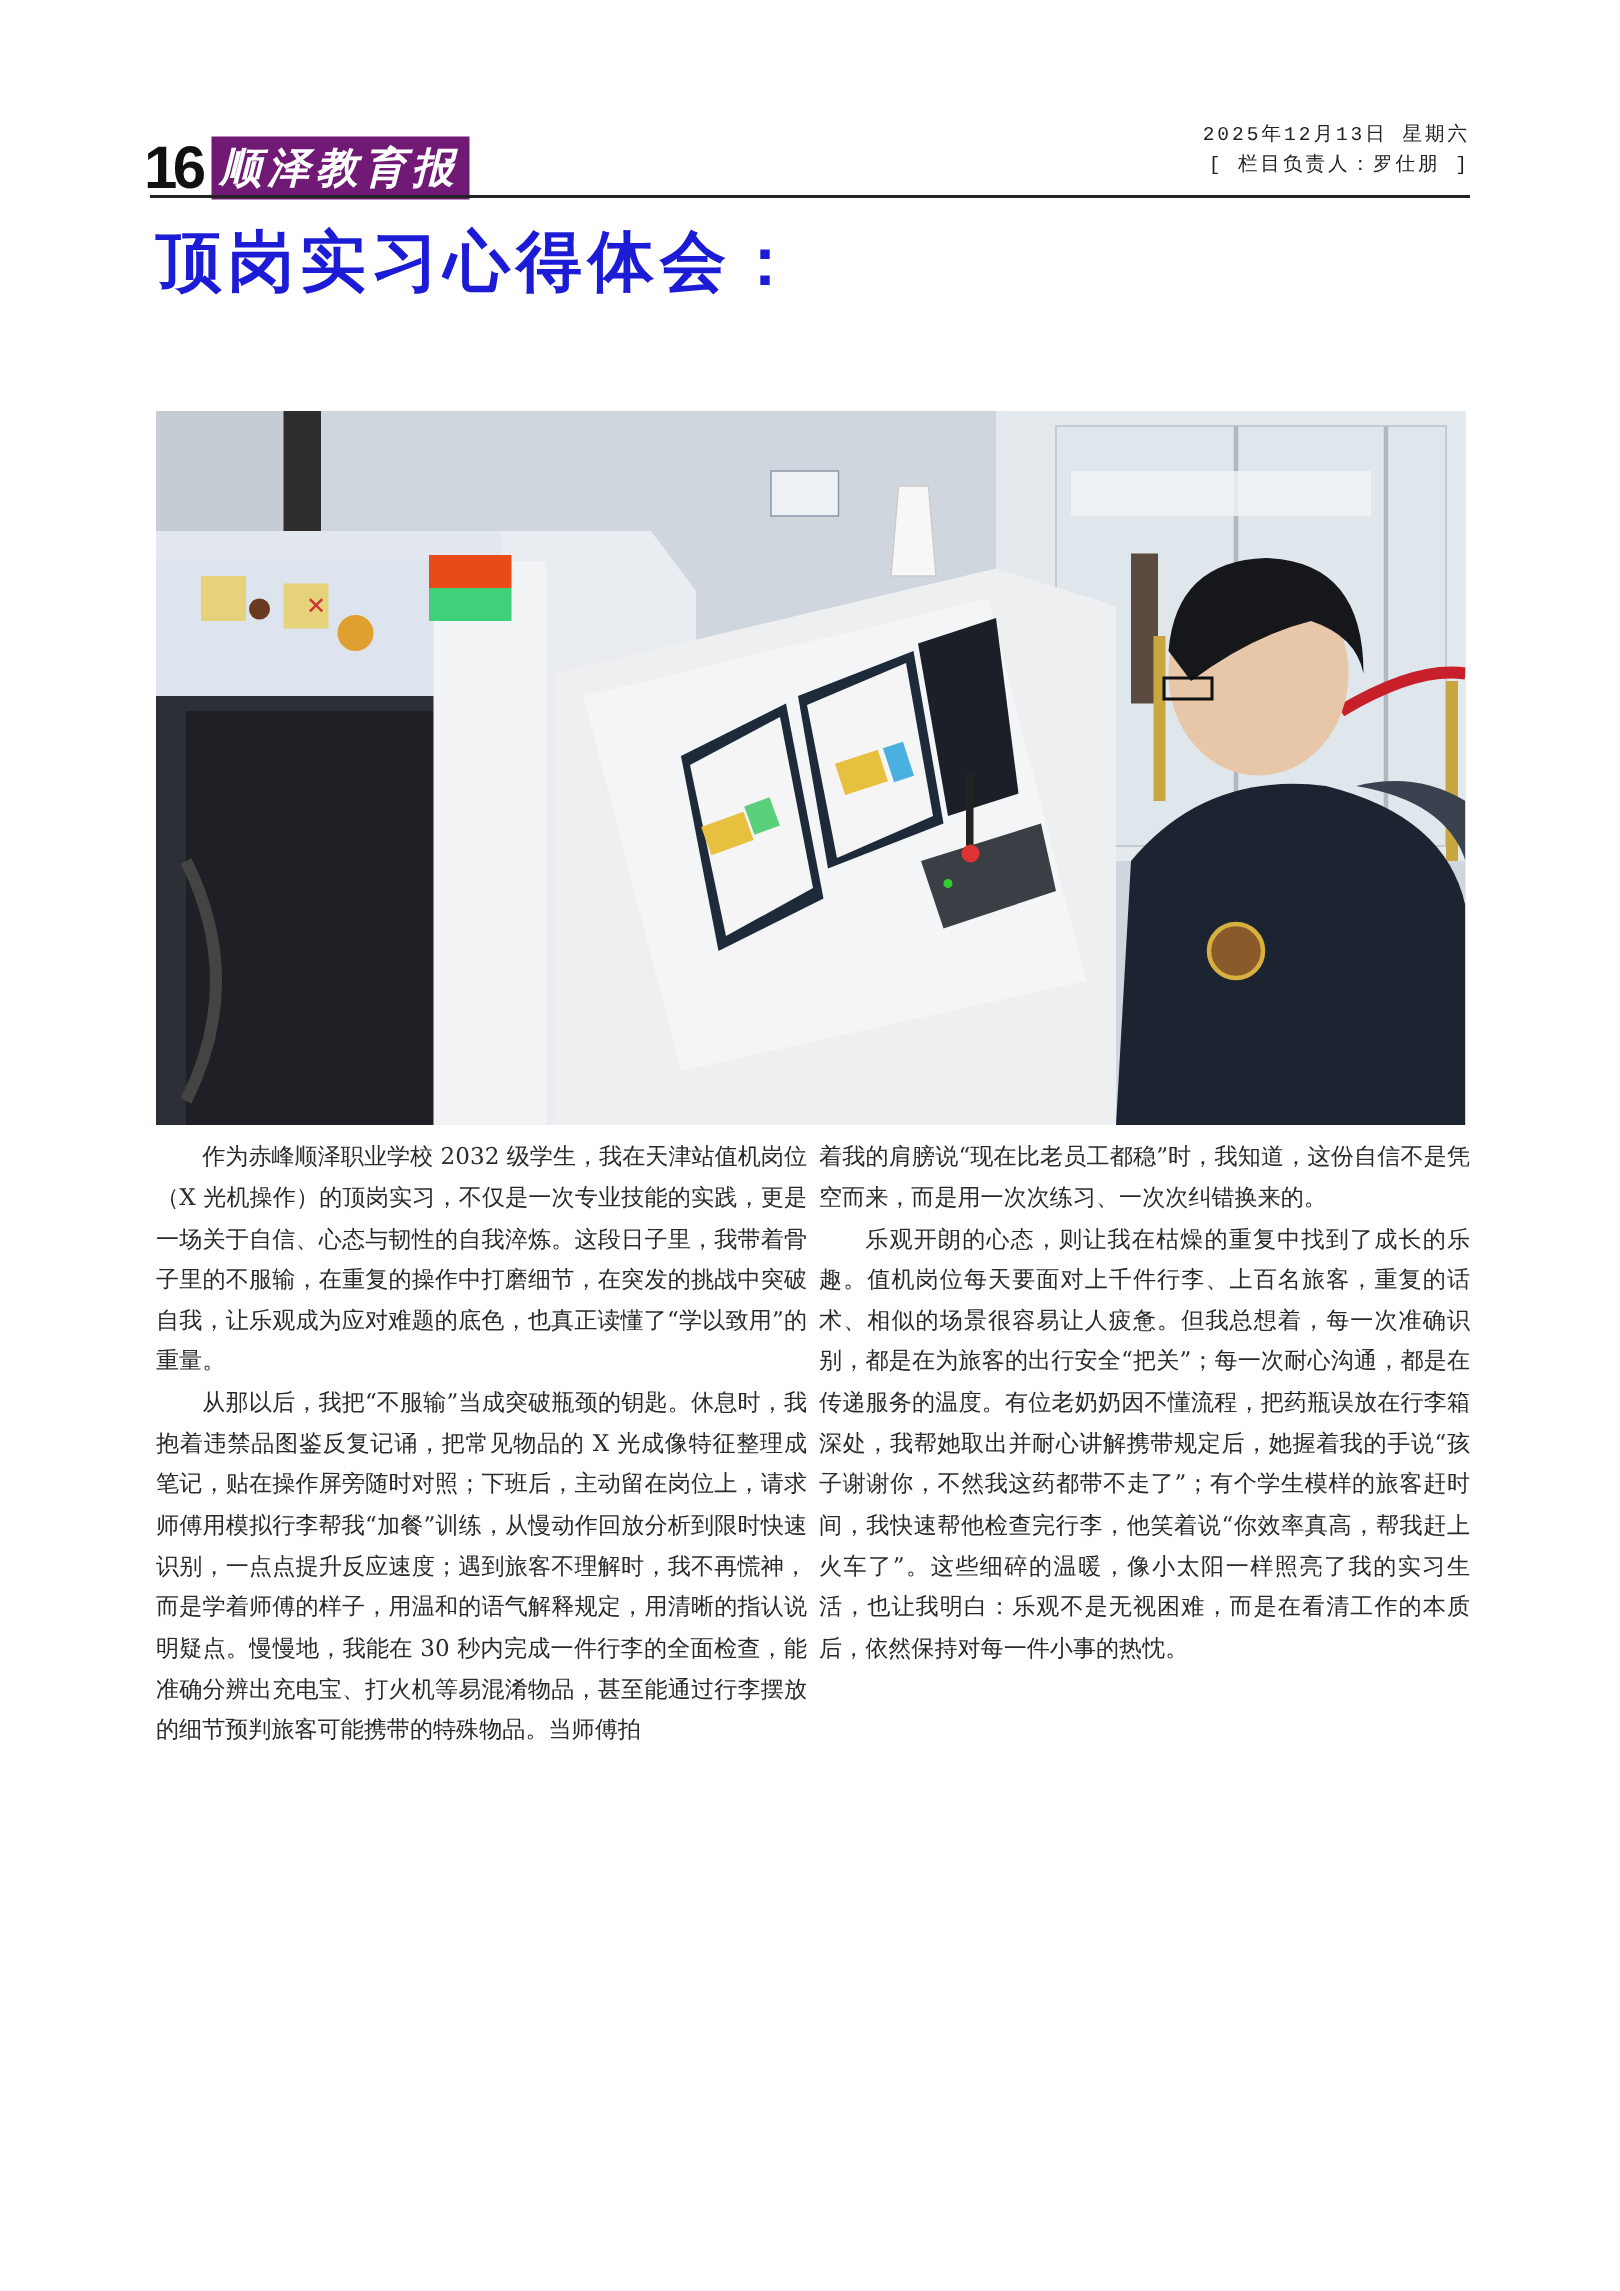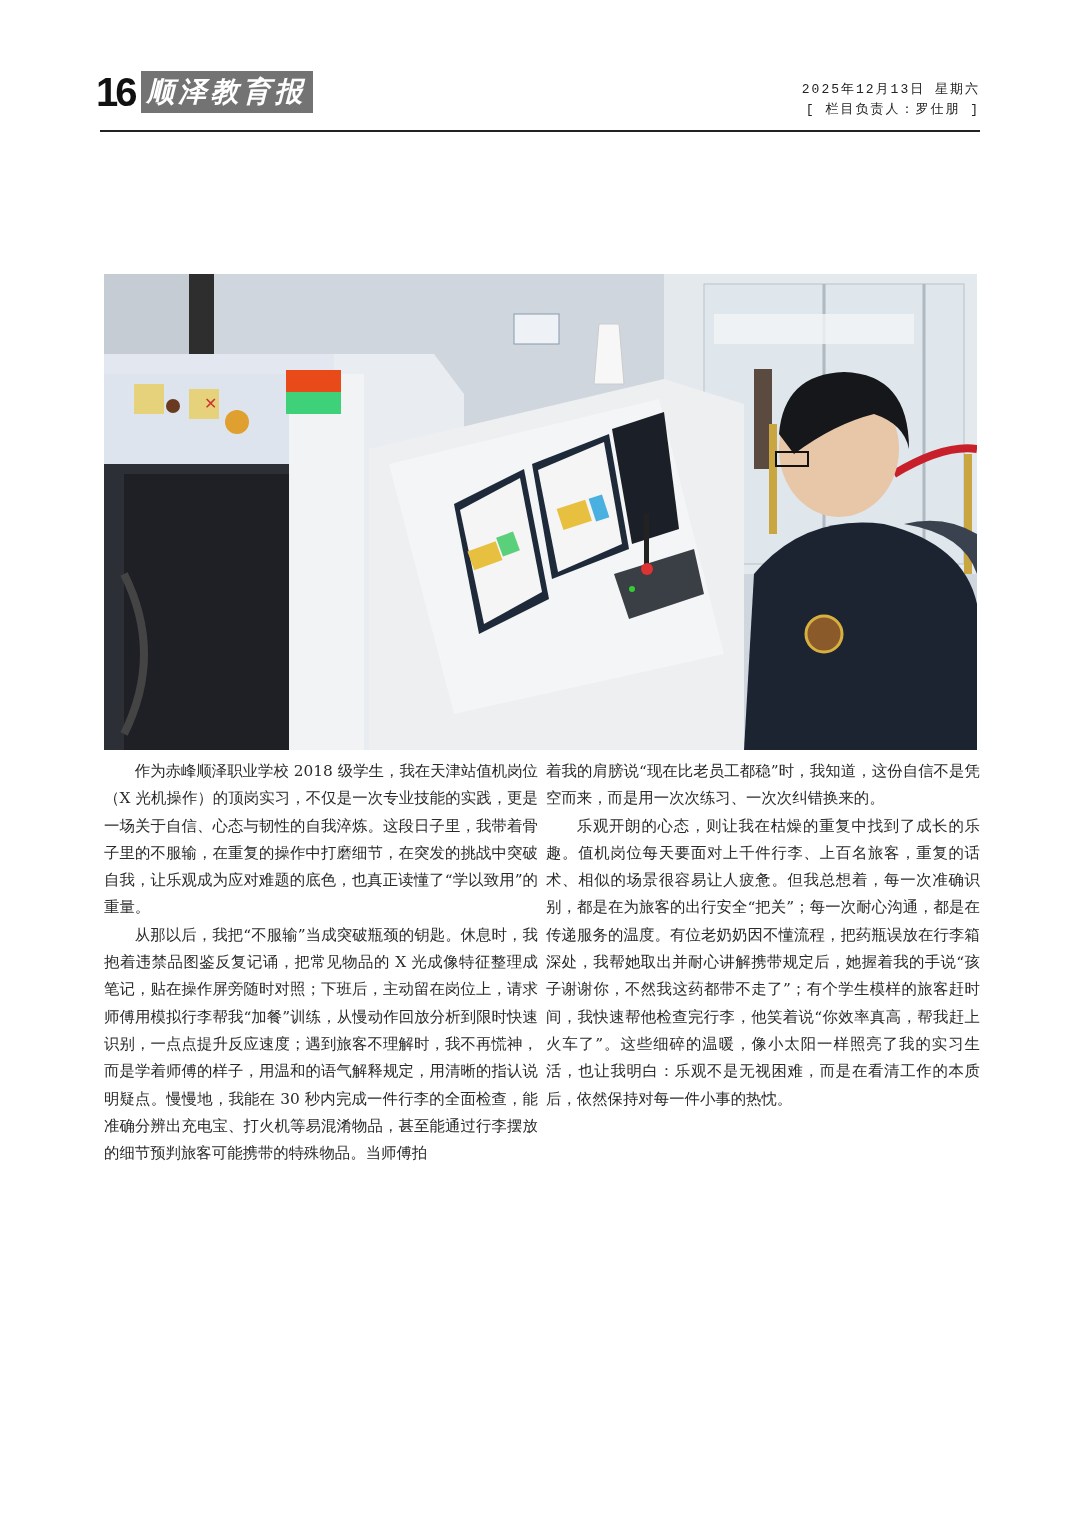--- a/index.html
+++ b/index.html
@@ -1,19 +1,19 @@
 <!DOCTYPE html>
 <html><head>
 <meta charset="utf-8">
 <style>
   html, body { margin:0; padding:0; background:#ffffff; }
   body { width:1080px; height:1527px; position:relative; overflow:hidden; font-family:"DejaVu Serif","Liberation Serif",serif; color:#1a1a1a; }
-  .masthead { position:absolute; left:96px; top:70px; height:44px; display:flex; align-items:center; }
+  .masthead { position:absolute; left:96px; top:90px; height:44px; display:flex; align-items:center; }
   .page-num { font-family:"Liberation Sans","DejaVu Sans",sans-serif; font-weight:bold; font-size:40px; letter-spacing:-3px; color:#111; line-height:1; margin-right:6px; }
-  .paper-name { background:#737373; color:#fff; font-family:"DejaVu Serif",serif; font-weight:bold; font-size:28px; padding:0 6px; height:42px; line-height:42px; letter-spacing:4px; font-style:italic; }
+  .paper-name { background:#701a75; color:#fff; font-family:"DejaVu Serif",serif; font-weight:bold; font-size:28px; padding:0 6px; height:42px; line-height:42px; letter-spacing:4px; font-style:italic; }
   .section-name { font-family:"DejaVu Sans",sans-serif; font-weight:bold; font-size:29px; letter-spacing:6px; margin-left:14px; color:#111; }
   .dateline { position:absolute; right:100px; top:80px; text-align:right; font-family:Liberation Mono, monospace; font-size:13px; letter-spacing:2px; color:#222; line-height:20px; }
   .rule { position:absolute; left:100px; right:100px; top:130px; height:2px; background:#222; }
   .headline { position:absolute; left:104px; top:146px; font-family:"DejaVu Sans",sans-serif; font-weight:bold; color:#1c1cd6; font-size:44px; line-height:58px; letter-spacing:4px; }
   .photo { position:absolute; left:104px; top:274px; width:873px; height:476px; overflow:hidden; background:#d8dde3; }
   .photo svg { display:block; }
   .col { position:absolute; top:758px; width:434px; font-size:15.4px; line-height:27.3px; text-align:justify; text-justify:inter-ideograph; color:#2a2a2a; }
   .col.left { left:104px; }
   .col.right { left:546px; }
   .col p { margin:0; text-indent:2em; }
@@ -26,20 +26,21 @@
   <span class="page-num">16</span>
   <span class="paper-name">顺泽教育报</span>
 </div>
 <div class="dateline">
   <div>2025年12月13日  星期六</div>
   <div>[ 栏目负责人：罗仕朋 ]</div>
 </div>
 <div class="rule"></div>
 
 <div class="headline">
+  <div>顶岗实习心得体会：</div>
 </div>
 
 <div class="photo">
   <svg width="873" height="476" viewBox="0 0 873 476" xmlns="http://www.w3.org/2000/svg">
 
     <rect x="0" y="0" width="873" height="476" fill="#cfd6de"></rect>
     <rect x="560" y="0" width="313" height="300" fill="#e4e9ee"></rect>
     <rect x="600" y="10" width="260" height="280" fill="#dfe6ec" stroke="#b9c2cb"></rect>
     <line x1="720" y1="10" x2="720" y2="290" stroke="#b0b8c0" stroke-width="3"></line>
     <line x1="820" y1="10" x2="820" y2="290" stroke="#b0b8c0" stroke-width="3"></line>
@@ -94,20 +95,20 @@
     <path d="M640 476 L650 300 Q700 240 780 250 Q860 270 873 330 L873 476 Z" fill="#1c2432"></path>
     <ellipse cx="735" cy="175" rx="60" ry="68" fill="#e8c6a8"></ellipse>
     <path d="M675 160 Q680 100 740 98 Q805 100 805 175 Q800 150 770 140 Q730 150 690 180 Z" fill="#15171b"></path>
     <rect x="672" y="178" width="32" height="14" fill="none" stroke="#111" stroke-width="2"></rect>
     <circle cx="720" cy="360" r="18" fill="#8a5a2a" stroke="#d8b040" stroke-width="3"></circle>
     <path d="M800 250 Q860 260 873 300 L873 260 Q840 240 800 250 Z" fill="#3a4250"></path>
   </svg>
 </div>
 
 <div class="col left">
-  <p>作为赤峰顺泽职业学校 2018 级学生，我在天津站值机岗位（X 光机操作）的顶岗实习，不仅是一次专业技能的实践，更是一场关于自信、心态与韧性的自我淬炼。这段日子里，我带着骨子里的不服输，在重复的操作中打磨细节，在突发的挑战中突破自我，让乐观成为应对难题的底色，也真正读懂了“学以致用”的重量。</p>
+  <p>作为赤峰顺泽职业学校 2032 级学生，我在天津站值机岗位（X 光机操作）的顶岗实习，不仅是一次专业技能的实践，更是一场关于自信、心态与韧性的自我淬炼。这段日子里，我带着骨子里的不服输，在重复的操作中打磨细节，在突发的挑战中突破自我，让乐观成为应对难题的底色，也真正读懂了“学以致用”的重量。</p>
   <p>从那以后，我把“不服输”当成突破瓶颈的钥匙。休息时，我抱着违禁品图鉴反复记诵，把常见物品的 X 光成像特征整理成笔记，贴在操作屏旁随时对照；下班后，主动留在岗位上，请求师傅用模拟行李帮我“加餐”训练，从慢动作回放分析到限时快速识别，一点点提升反应速度；遇到旅客不理解时，我不再慌神，而是学着师傅的样子，用温和的语气解释规定，用清晰的指认说明疑点。慢慢地，我能在 30 秒内完成一件行李的全面检查，能准确分辨出充电宝、打火机等易混淆物品，甚至能通过行李摆放的细节预判旅客可能携带的特殊物品。当师傅拍</p>
 </div>
 
 <div class="col right">
   <p class="cont">着我的肩膀说“现在比老员工都稳”时，我知道，这份自信不是凭空而来，而是用一次次练习、一次次纠错换来的。</p>
   <p>乐观开朗的心态，则让我在枯燥的重复中找到了成长的乐趣。值机岗位每天要面对上千件行李、上百名旅客，重复的话术、相似的场景很容易让人疲惫。但我总想着，每一次准确识别，都是在为旅客的出行安全“把关”；每一次耐心沟通，都是在传递服务的温度。有位老奶奶因不懂流程，把药瓶误放在行李箱深处，我帮她取出并耐心讲解携带规定后，她握着我的手说“孩子谢谢你，不然我这药都带不走了”；有个学生模样的旅客赶时间，我快速帮他检查完行李，他笑着说“你效率真高，帮我赶上火车了”。这些细碎的温暖，像小太阳一样照亮了我的实习生活，也让我明白：乐观不是无视困难，而是在看清工作的本质后，依然保持对每一件小事的热忱。</p>
 </div>
 
 </body></html>

